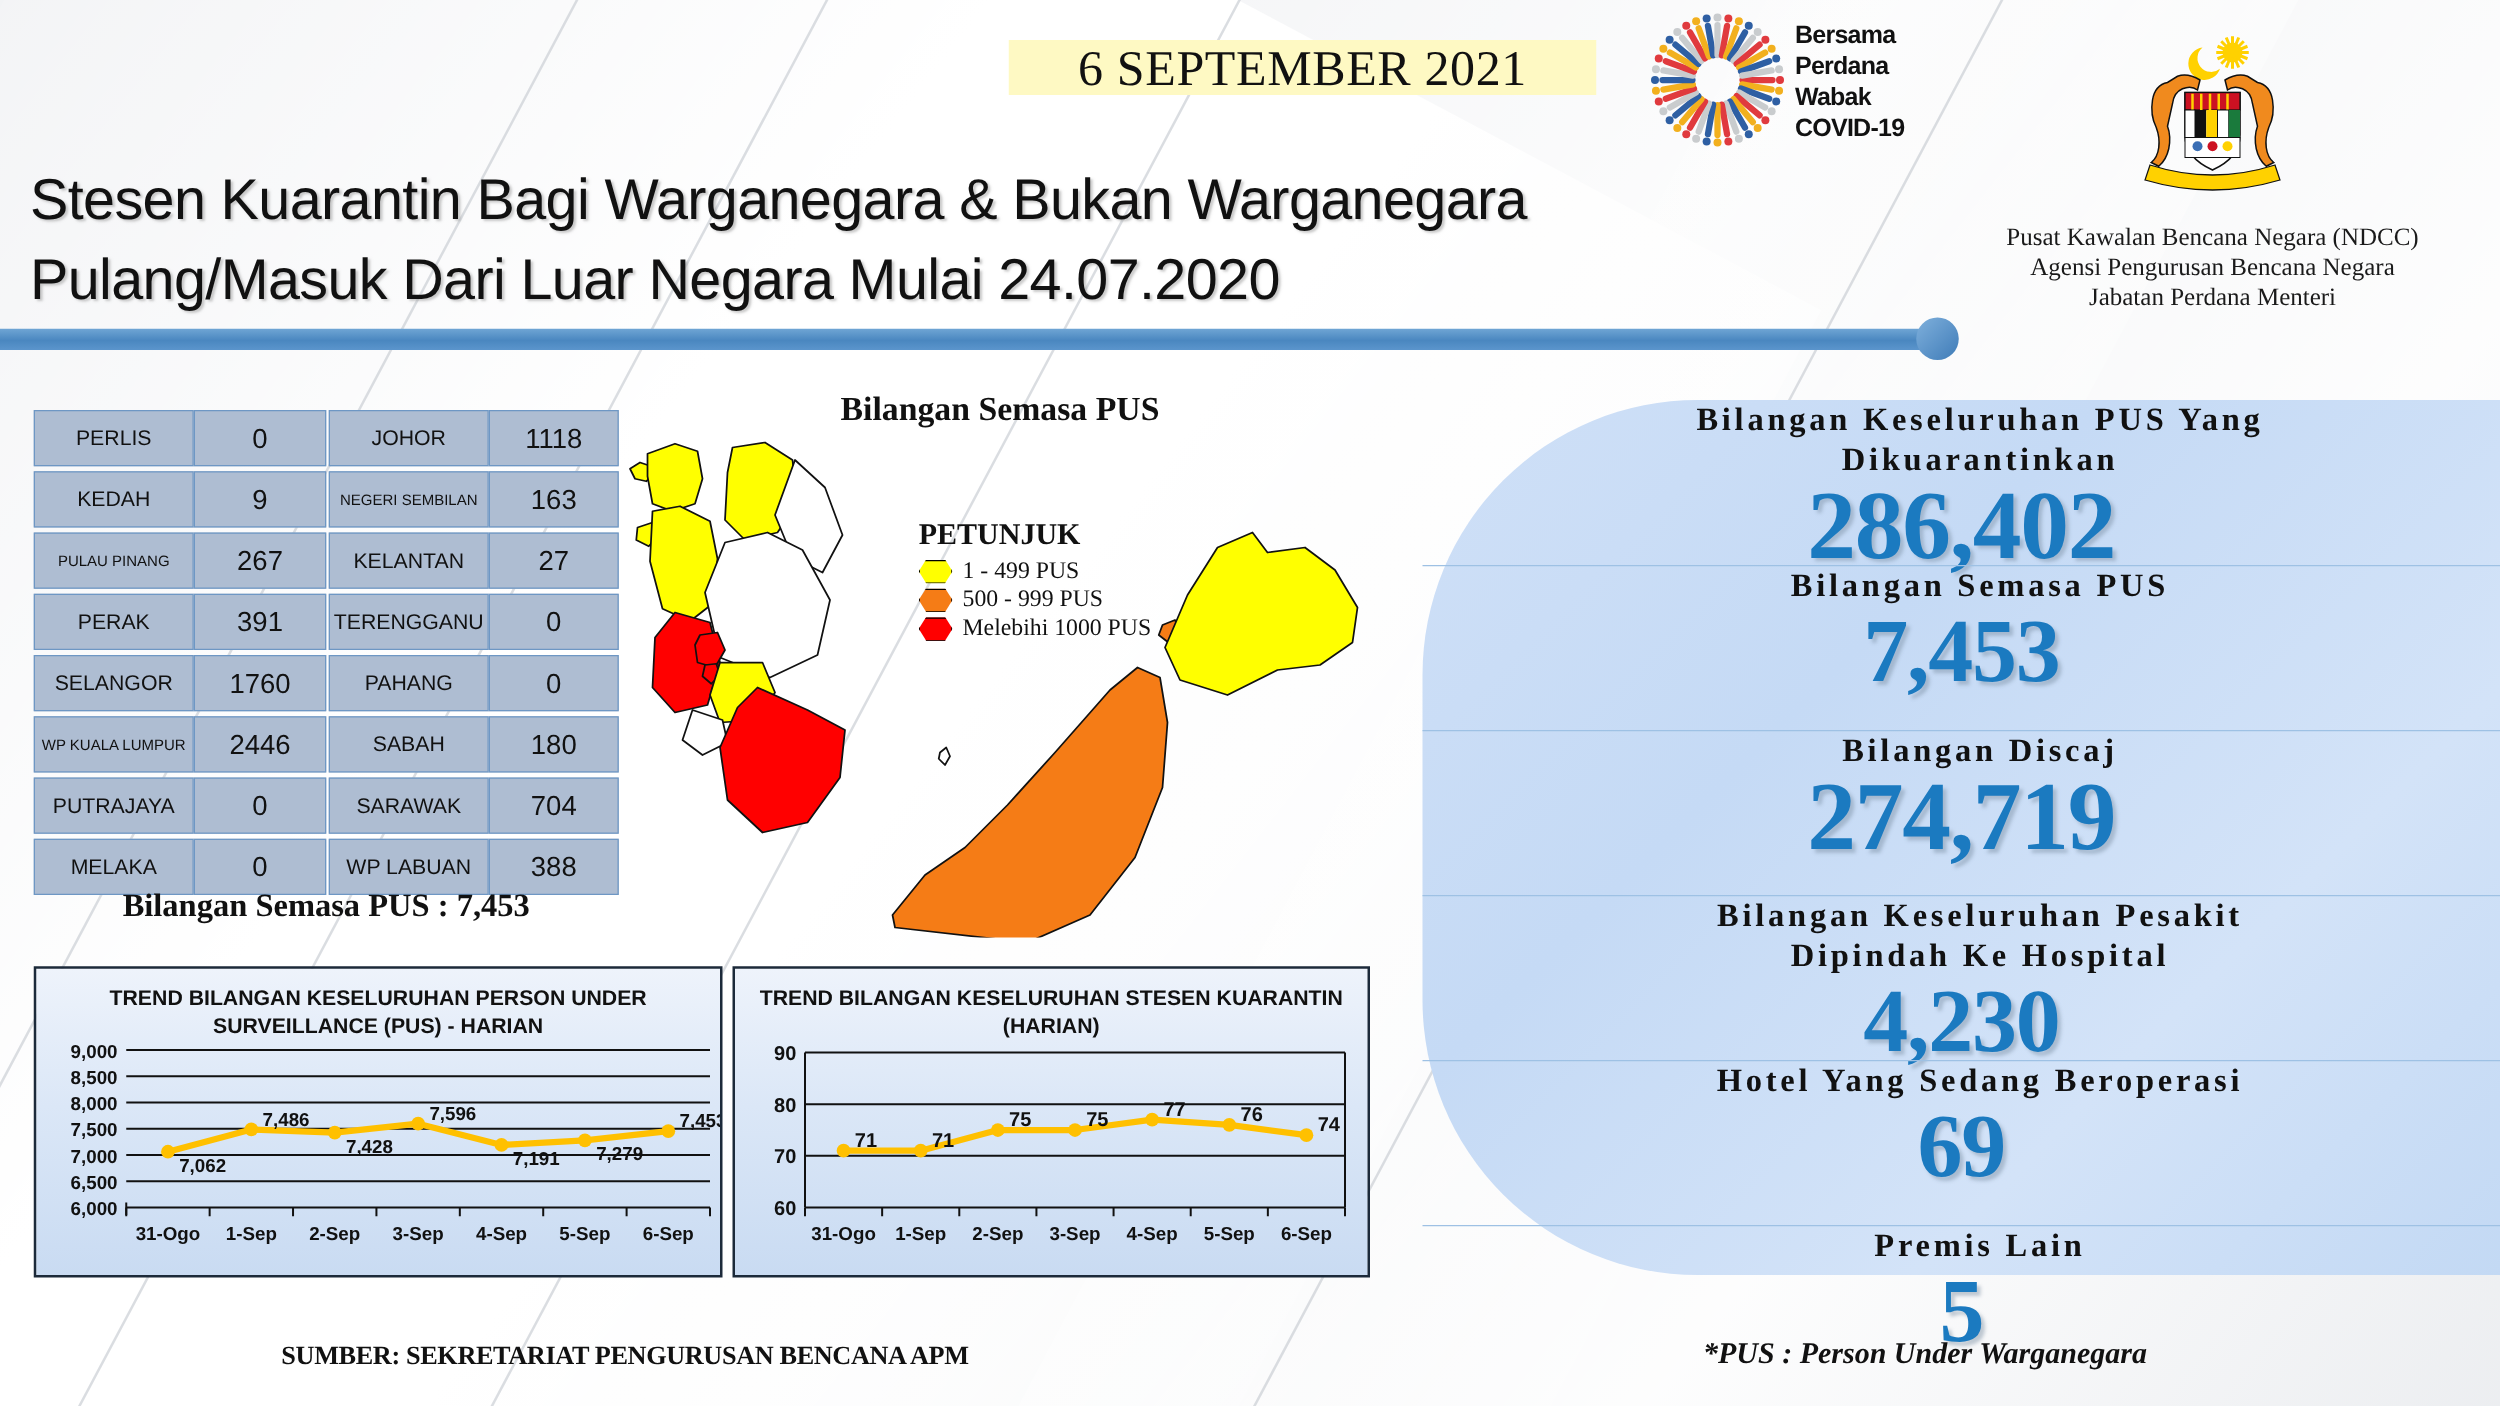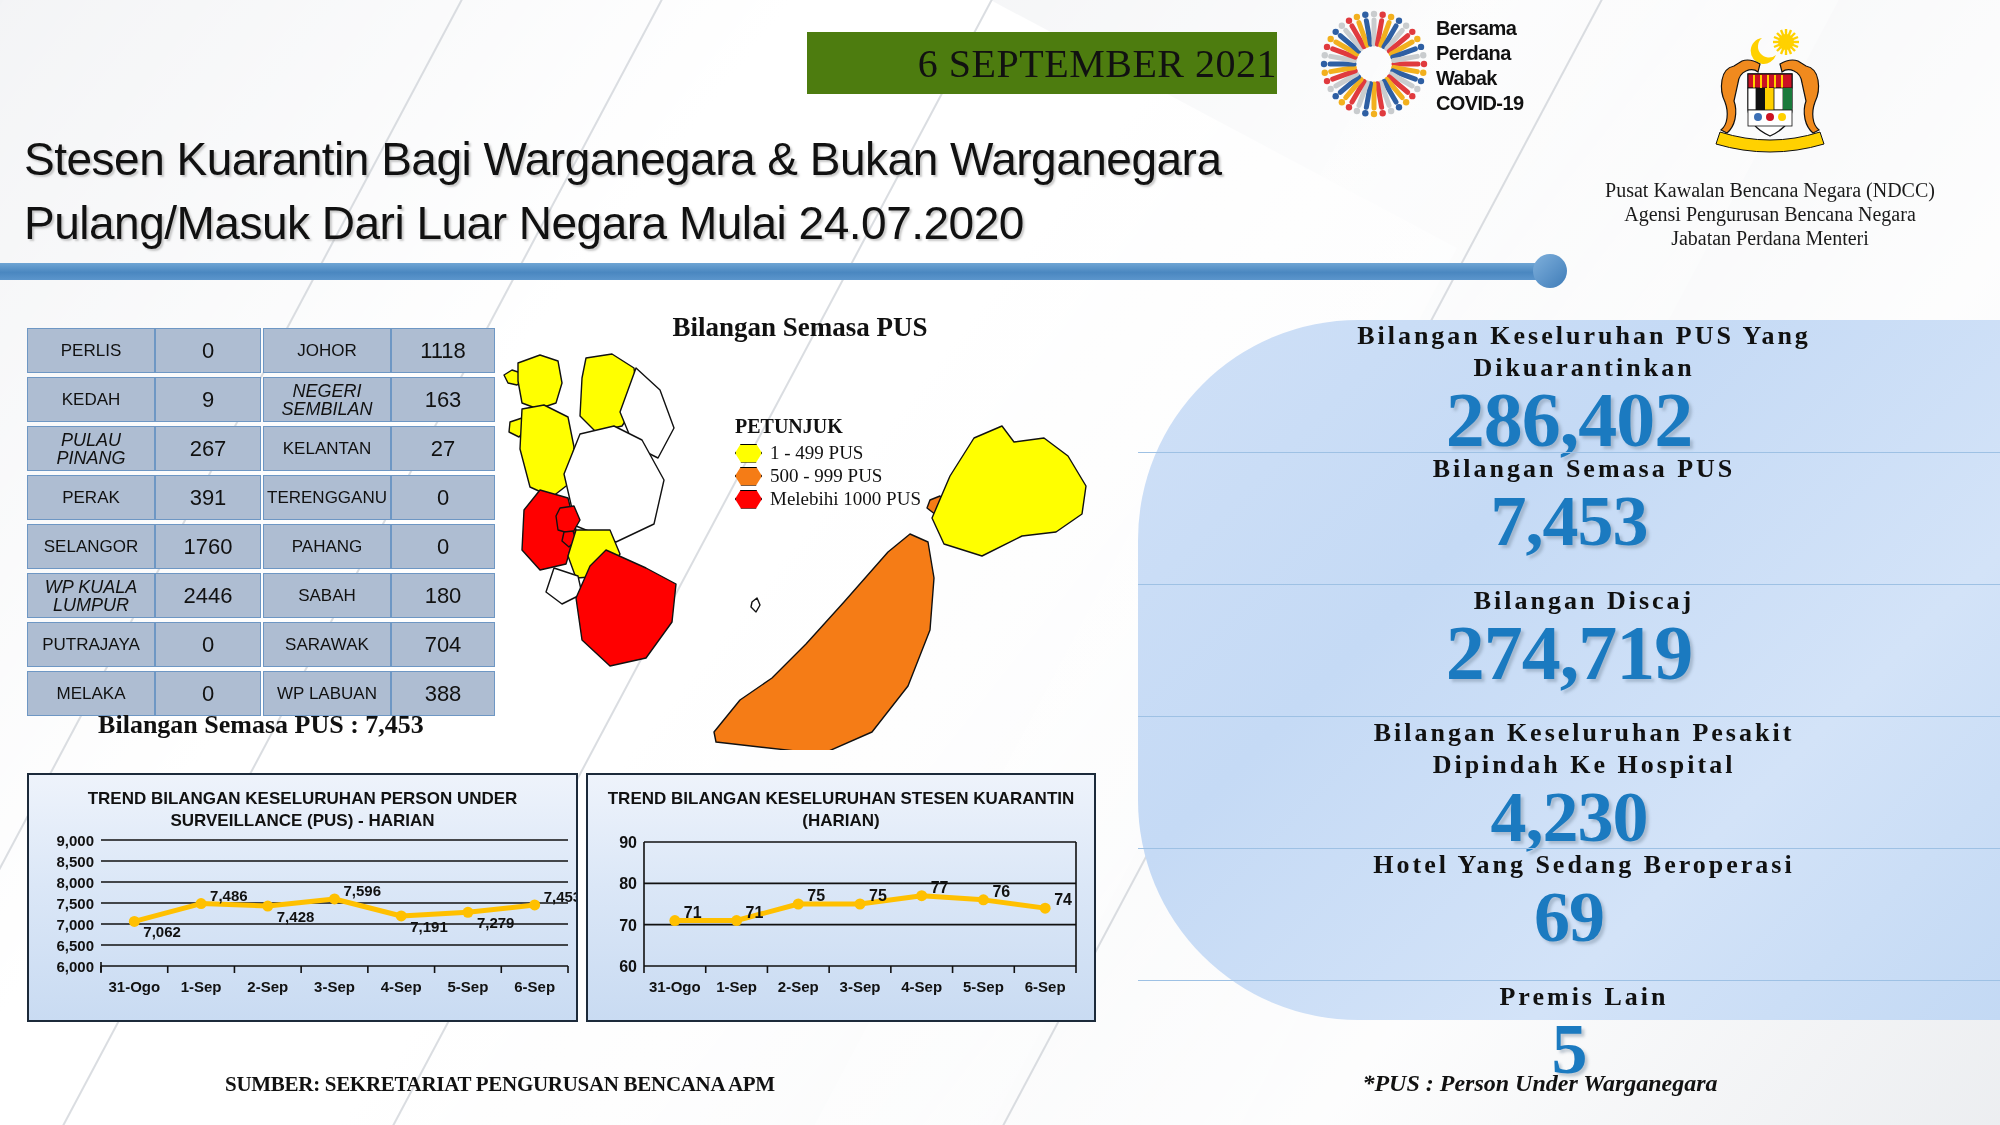--- a/index.html
+++ b/index.html
@@ -30,22 +30,22 @@
   
   #header { position:absolute; left:0; top:0; width:2000px; height:260px; }
   #main-title {
     position:absolute; left:24px; top:22px;
     font-family: "Liberation Serif", serif;
     font-weight: 700; font-size: 76px; letter-spacing: -1px;
     color:#0b0b0b; text-shadow: 3px 3px 3px rgba(120,120,120,.55);
     white-space: nowrap;
   }
   #date-badge {
-    position:absolute; left:807px; top:32px; width:470px; height:62px;
-    background:#4d7c0f; display:flex; align-items:center; justify-content:flex-end;
+    position:absolute; left:807px; top:32px; width:470px; height:44px;
+    background:#fef9c3; display:flex; align-items:center; justify-content:center;
   }
   #date-badge span {
     font-family:"Liberation Serif", serif; font-size:40px; color:#111; letter-spacing:.5px;
   }
   #subtitle-1, #subtitle-2 {
     position:absolute; left:24px;
     font-family:"Liberation Sans", sans-serif; font-weight:400;
     font-size:46px; color:#111; letter-spacing:-.5px;
     text-shadow: 2px 2px 2px rgba(150,150,150,.5);
     white-space:nowrap;
@@ -80,34 +80,34 @@
   .st-cell {
     background:#aebdd2; border:1px solid #6e97c4;
     display:flex; align-items:center; justify-content:center; text-align:center;
     height:45px; font-size:17px; color:#111; line-height:18px;
     font-family:"Liberation Sans", sans-serif;
   }
   .st-name { width:128px; }
   .st-val  { width:106px; font-size:22px; }
   .st-name2{ width:128px; margin-left:2px; }
   .st-val2 { width:104px; font-size:22px; }
-  .st-cell.small { font-size:18px;font-style:italic; }
+  .st-cell.small { font-size:12px; }
   #semasa-line {
     position:absolute; left:27px; top:710px; width:468px; text-align:center;
     font-family:"Liberation Serif", serif; font-weight:700; font-size:26px; color:#111;
   }
 
   
   #map-area { position:absolute; left:480px; top:330px; width:640px; height:420px; }
   #map-title {
     position:absolute; left:0; top:-18px; width:640px; text-align:center;
     font-family:"Liberation Serif", serif; font-weight:700; font-size:27px; color:#111;
   }
   #legend { position:absolute; left:255px; top:85px; }
-  #legend-title { font-family:"Liberation Serif", serif; font-weight:700; font-size:20px; color:#111; margin-bottom:4px; }
+  #legend-title { font-family:"Liberation Serif", serif; font-weight:700; font-size:24px; color:#111; margin-bottom:4px; }
   .legend-row { display:flex; align-items:center; margin-bottom:1px; }
   .legend-swatch { width:27px; height:19px; border:1.5px solid #000; margin-right:8px;
       clip-path: polygon(22% 0, 78% 0, 100% 50%, 78% 100%, 22% 100%, 0 50%); }
   .legend-label { font-family:"Liberation Serif", serif; font-size:19px; color:#111; }
 
   
   #stats-panel {
     position:absolute; left:1138px; top:320px; width:862px; height:700px;
     background:linear-gradient(135deg,#cfe0f7 0%,#c5daf5 35%,#d3e3f8 70%,#c3d9f4 100%);
     border-top-left-radius:220px; border-bottom-left-radius:220px;

